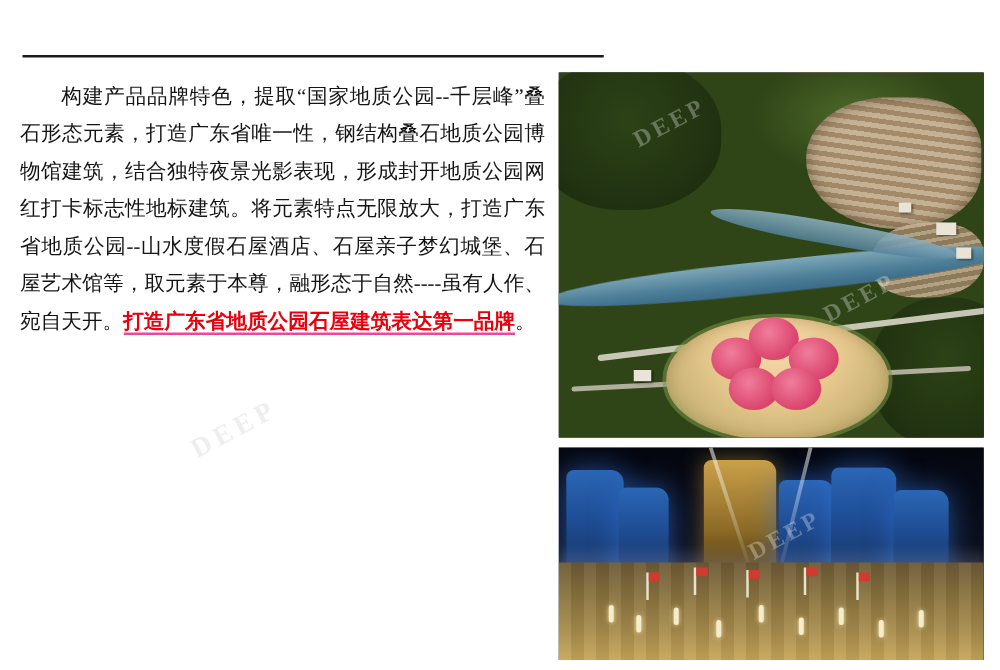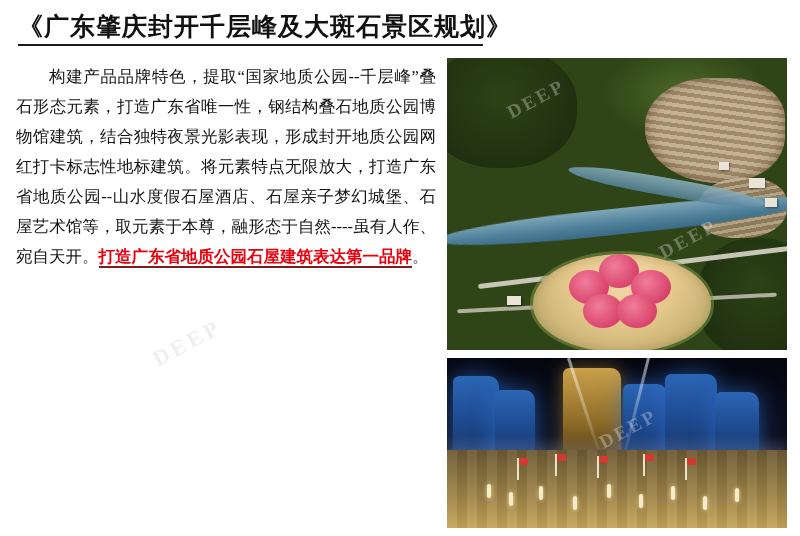--- a/index.html
+++ b/index.html
@@ -53,21 +53,21 @@
   }
   .para {
     margin: 0 0 2px 0;
     text-indent: 2em;
   }
   .highlight {
     color: #e8000d;
     font-weight: bold;
   }
   .hl-underline {
-    border-bottom: 2px solid #7f1d1d;
+    border-bottom: 2px solid #ec4899;
   }
   
   .photo {
     position: absolute;
     overflow: hidden;
     background: #222;
   }
   .photo-top {
     left: 447px;
     top: 58px;
@@ -278,21 +278,20 @@
     height: 26px;
     background: linear-gradient(180deg, rgba(180,200,255,0), rgba(200,215,255,0.30));
     filter: blur(3px);
   }
 </style>
 </head>
 <body>
 
 <div class="page">
 
-  <div class="title">《广东肇庆封开千层峰及大斑石景区规划》</div>
   <div class="title-underline"></div>
 
   <div class="body-text">
     <p class="para">
       <span>构建产品品牌特色，提取“国家地质公园--千层峰”叠石形态元素，打造广东省唯一性，钢结构叠石地质公园博物馆建筑，结合独特夜景光影表现，形成封开地质公园网红打卡标志性地标建筑。将元素特点无限放大，打造广东省地质公园--山水度假石屋酒店、石屋亲子梦幻城堡、石屋艺术馆等，取元素于本尊，融形态于自然----虽有人作、宛自天开。</span><span class="highlight hl-underline">打造广东省地质公园石屋建筑表达第一品牌</span><span>。</span>
     </p>
   </div>
 
   <div class="wm-text-body" style="left:150px; top:330px;">DEEP</div>
 

